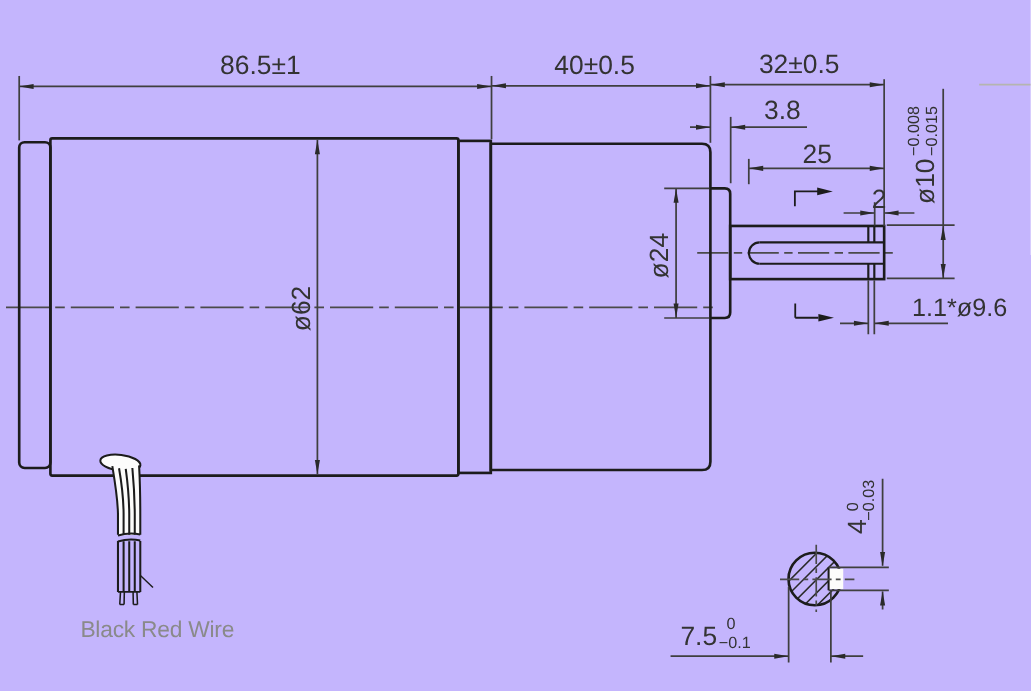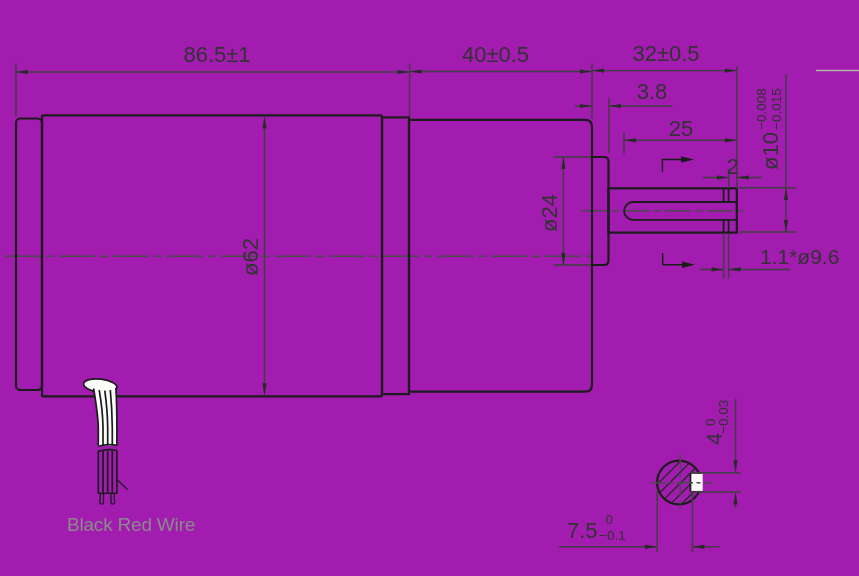--- a/index.html
+++ b/index.html
@@ -1,16 +1,16 @@
 <!DOCTYPE html>
 <html><head>
 <meta charset="utf-8">
 <style>
   html,body{margin:0;padding:0;background:#fcfcfb;}
-  .wrap{position:relative;width:859px;height:576px;background:#a21caf;overflow:hidden;}
+  .wrap{position:relative;width:859px;height:576px;background:#c4b5fd;overflow:hidden;}
   svg{position:absolute;left:0;top:0;}
   text{font-family:"Liberation Sans",sans-serif;fill:#333;}
 </style>
 </head>
 <body>
 <div class="wrap">
 <svg width="859" height="576" viewBox="0 0 859 576">
 <defs>
   <clipPath id="circ">
           <circle cx="679" cy="482.5" r="21.9"></circle>

